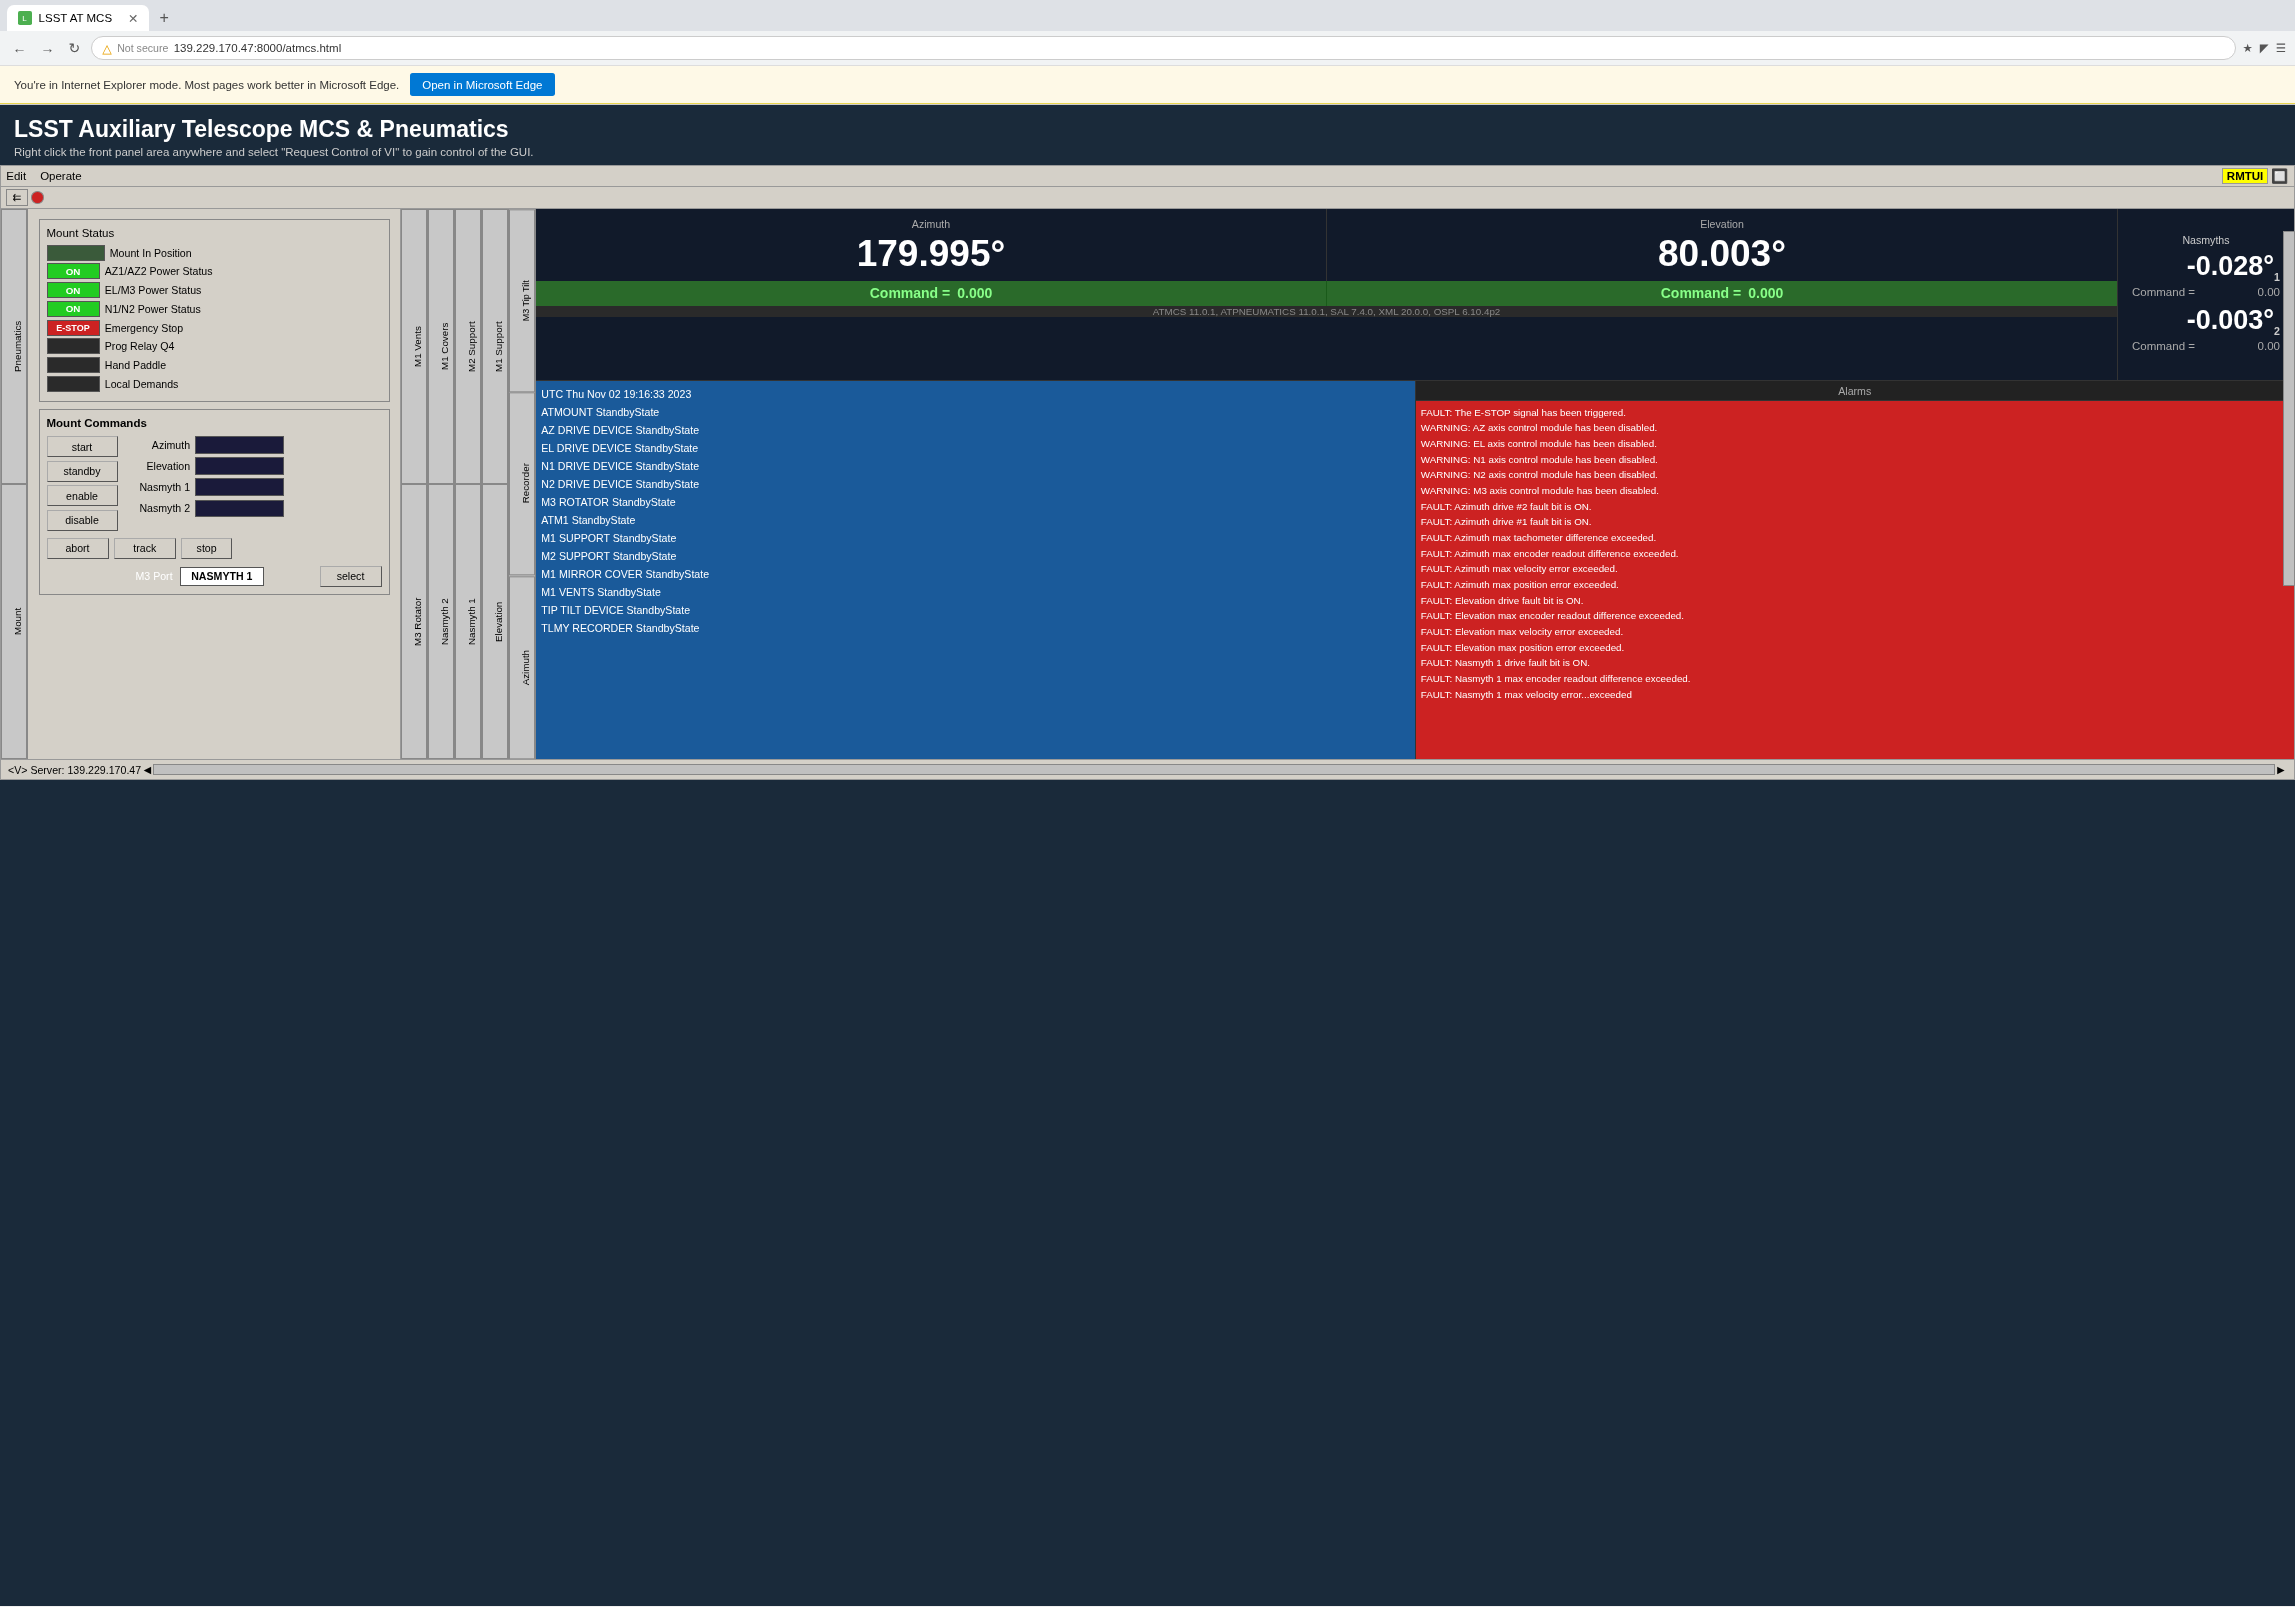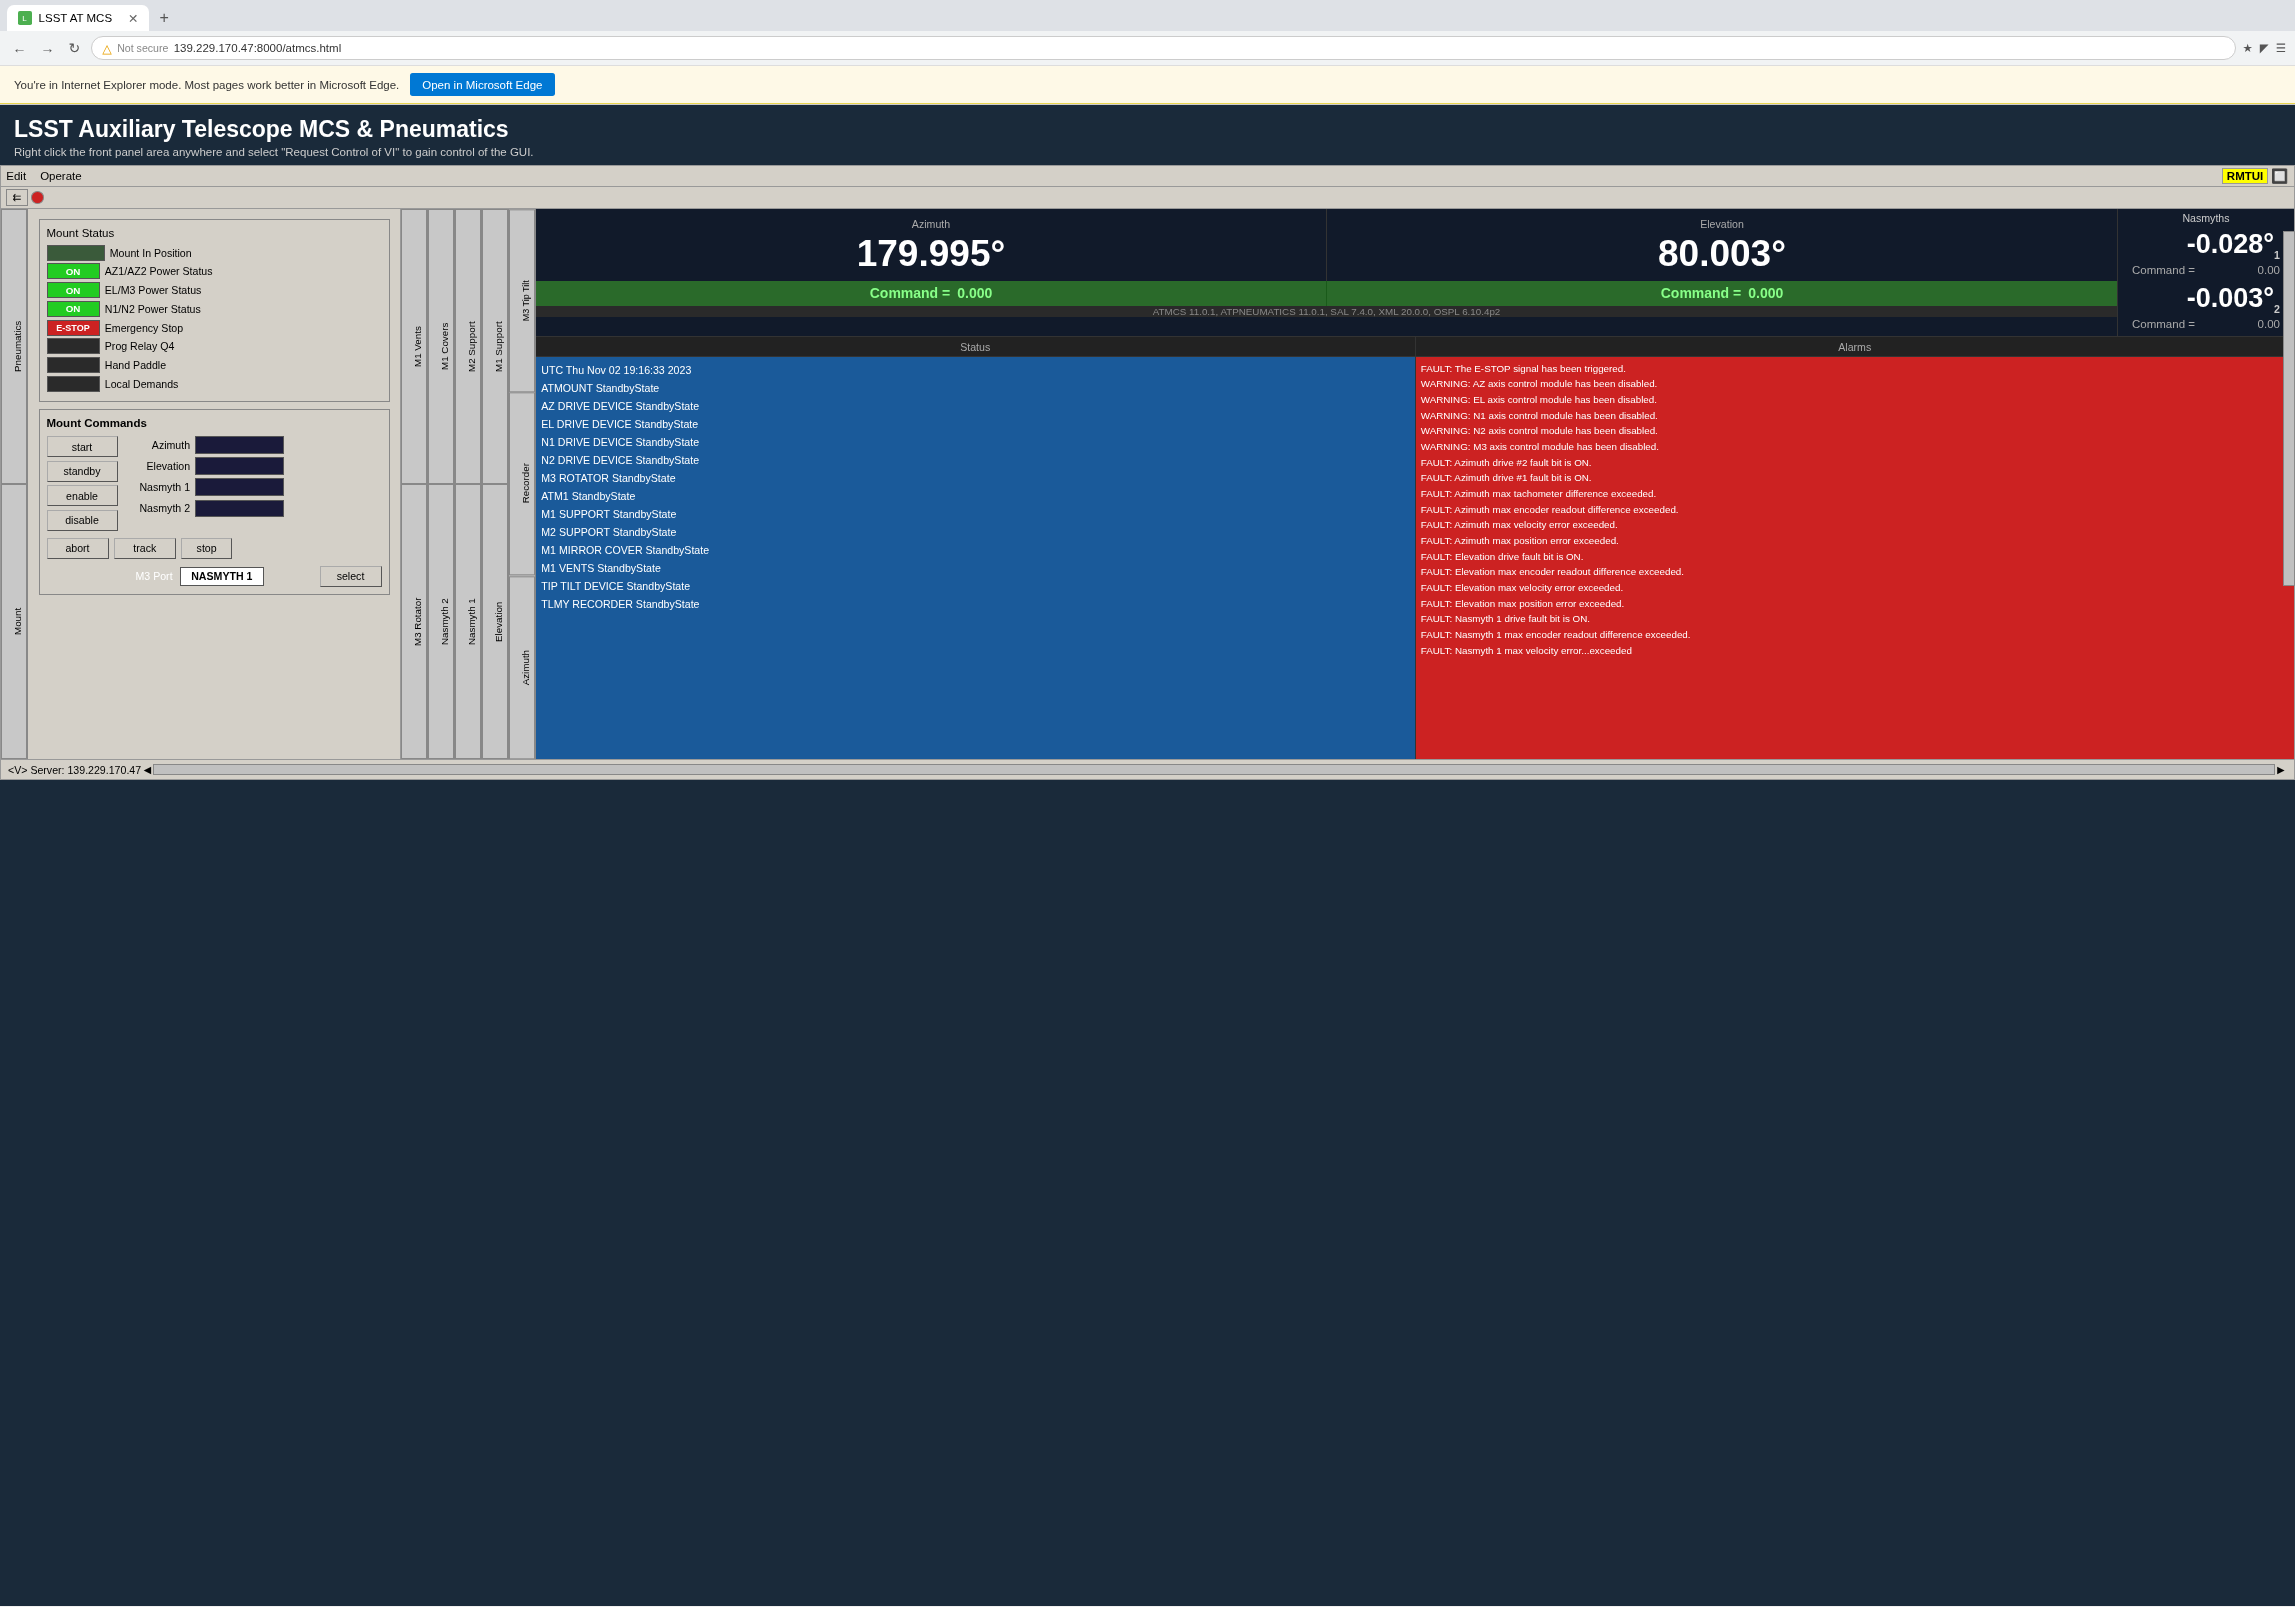--- a/index.html
+++ b/index.html
@@ -248,21 +248,21 @@
               </div>
               <div style="flex:1; display:flex; justify-content:center; align-items:center; padding:4.4px 7px; gap:7px;">
                 <span style="font-size:14px; color:#88ff88; font-weight:bold;">Command =</span>
                 <span style="font-size:14px; color:#88ff88; font-weight:bold;">0.000</span>
               </div>
             </div>
 
             <div style="background:#2a2a2a; text-align:center; font-size:9.8px; color:#888; padding:0;">ATMCS 11.0.1, ATPNEUMATICS 11.0.1, SAL 7.4.0, XML 20.0.0, OSPL 6.10.4p2</div>
           </div>
 
-          <div style="background:#111a2a; padding:3px 14px; min-width:177px; border-left:1.8px solid #333;">
+          <div style="background:#111a2a; padding:25px 14px; min-width:177px; border-left:1.8px solid #333;">
             <div style="font-size:10.6px; color:#ccc; text-align:center; margin-bottom:5.3px;">Nasmyths</div>
             <div style="font-size:27px; font-weight:bold; color:white; text-align:right;">
               <span>-0.028°</span><sub style="font-size:10.6px; color:#ccc;">1</sub>
             </div>
             <div style="display:flex; justify-content:space-between; font-size:11.5px; color:#aaa; margin:2.7px 0;">
               <span>Command =</span>
               <span>0.00</span>
             </div>
             <div style="font-size:27px; font-weight:bold; color:white; text-align:right; margin-top:7px;">
               <span>-0.003°</span><sub style="font-size:10.6px; color:#ccc;">2</sub>
@@ -270,21 +270,20 @@
             <div style="display:flex; justify-content:space-between; font-size:11.5px; color:#aaa; margin:2.7px 0;">
               <span>Command =</span>
               <span>0.00</span>
             </div>
           </div>
         </div>
 
         <div style="display:flex; flex:1; overflow:hidden;">
 
           <div style="flex:1; display:flex; flex-direction:column; border-right:0.9px solid #333;">
-            <div style="font-size:10.6px; color:#aaa; text-align:center; padding:3.5px; background:#222; border-bottom:0.9px solid #333;">Status</div>
             <div style="background:#1a5a9a; color:white; flex:1; overflow-y:auto; padding:3.5px 5.3px; font-size:10.6px; line-height:1.7;" id="status-list">
             <div>UTC Thu Nov 02 19:16:33 2023</div>
                 <div>ATMOUNT StandbyState</div>
                 <div>AZ DRIVE DEVICE StandbyState</div>
                 <div>EL DRIVE DEVICE StandbyState</div>
                 <div>N1 DRIVE DEVICE StandbyState</div>
                 <div>N2 DRIVE DEVICE StandbyState</div>
                 <div>M3 ROTATOR StandbyState</div>
                 <div>ATM1 StandbyState</div>
                 <div>M1 SUPPORT StandbyState</div>

